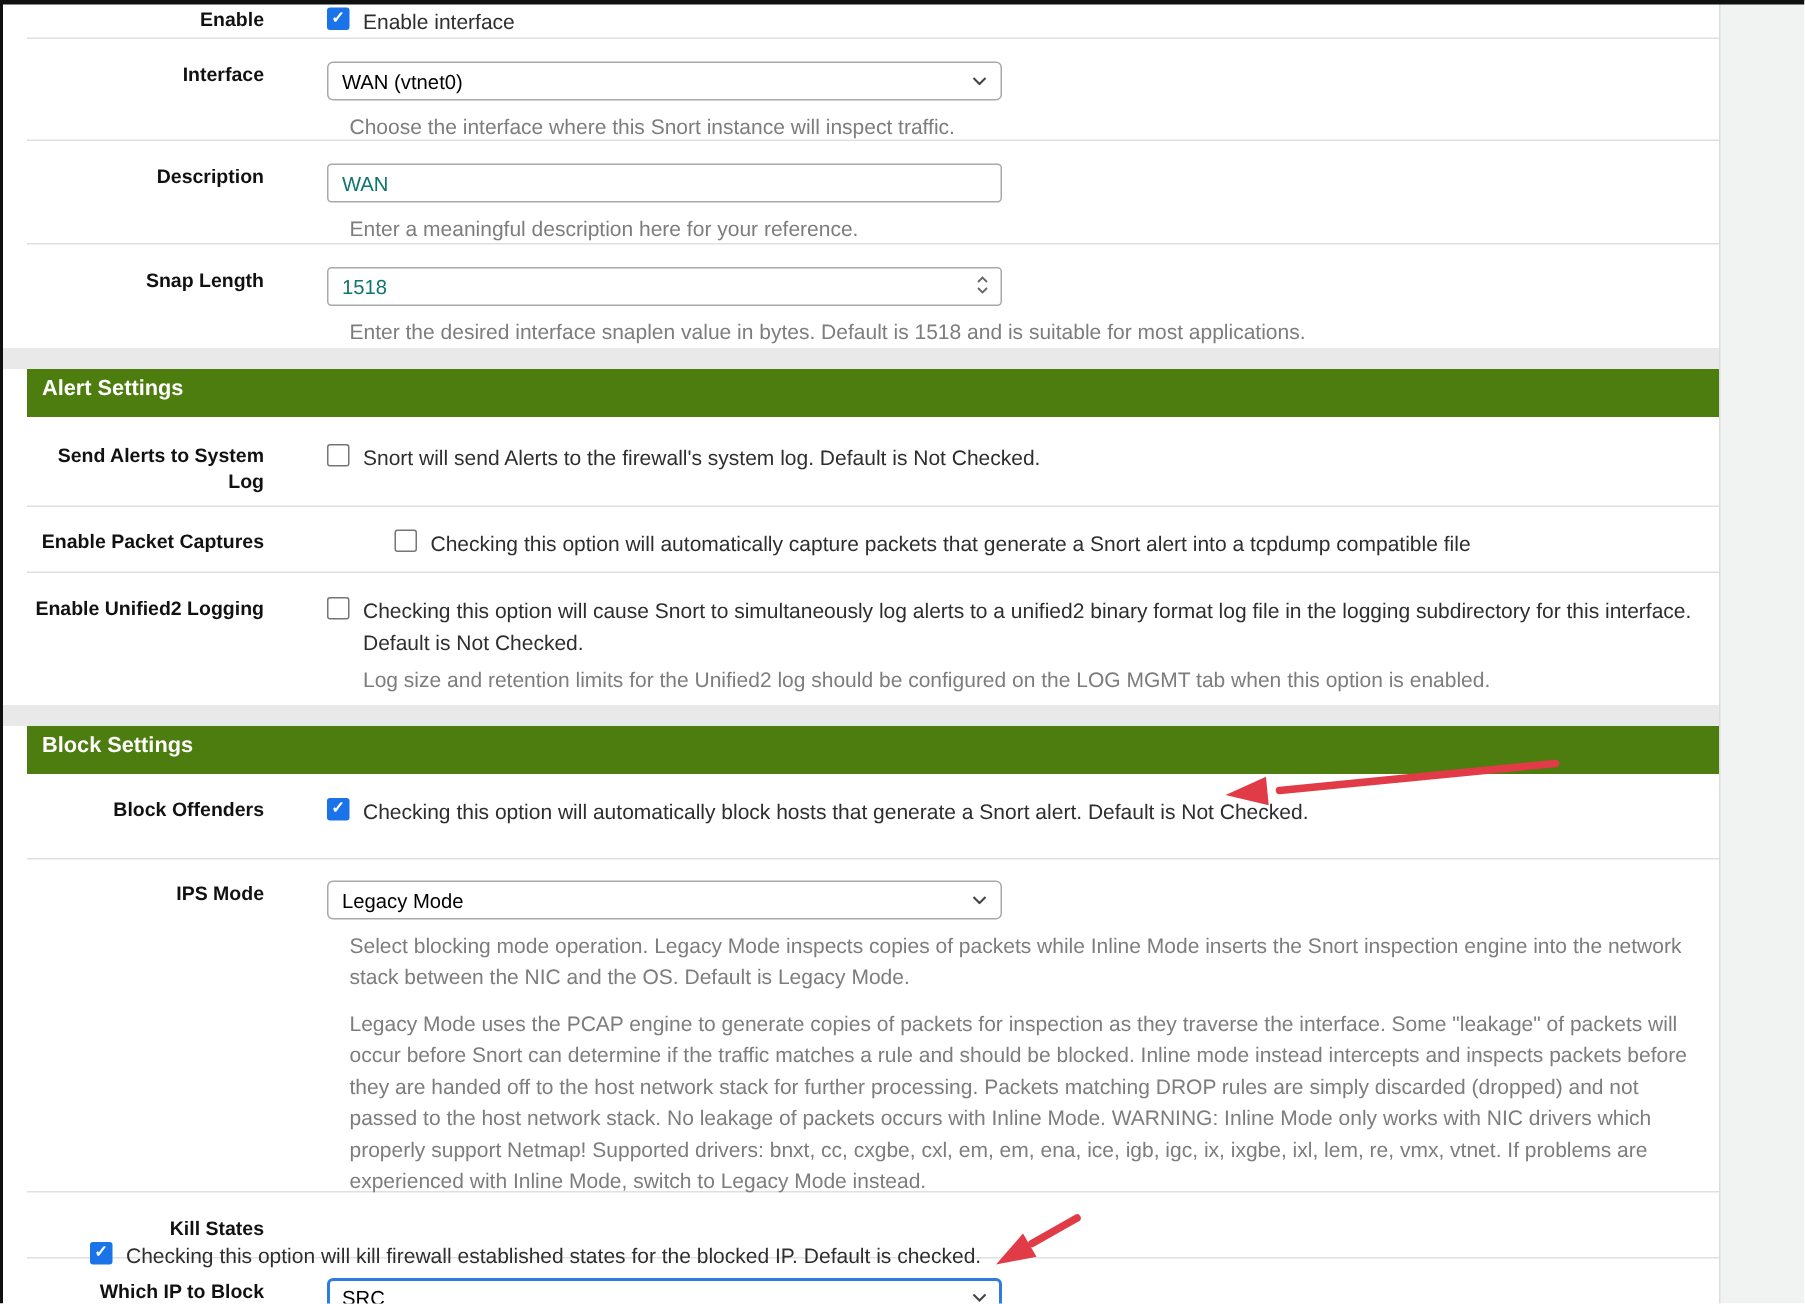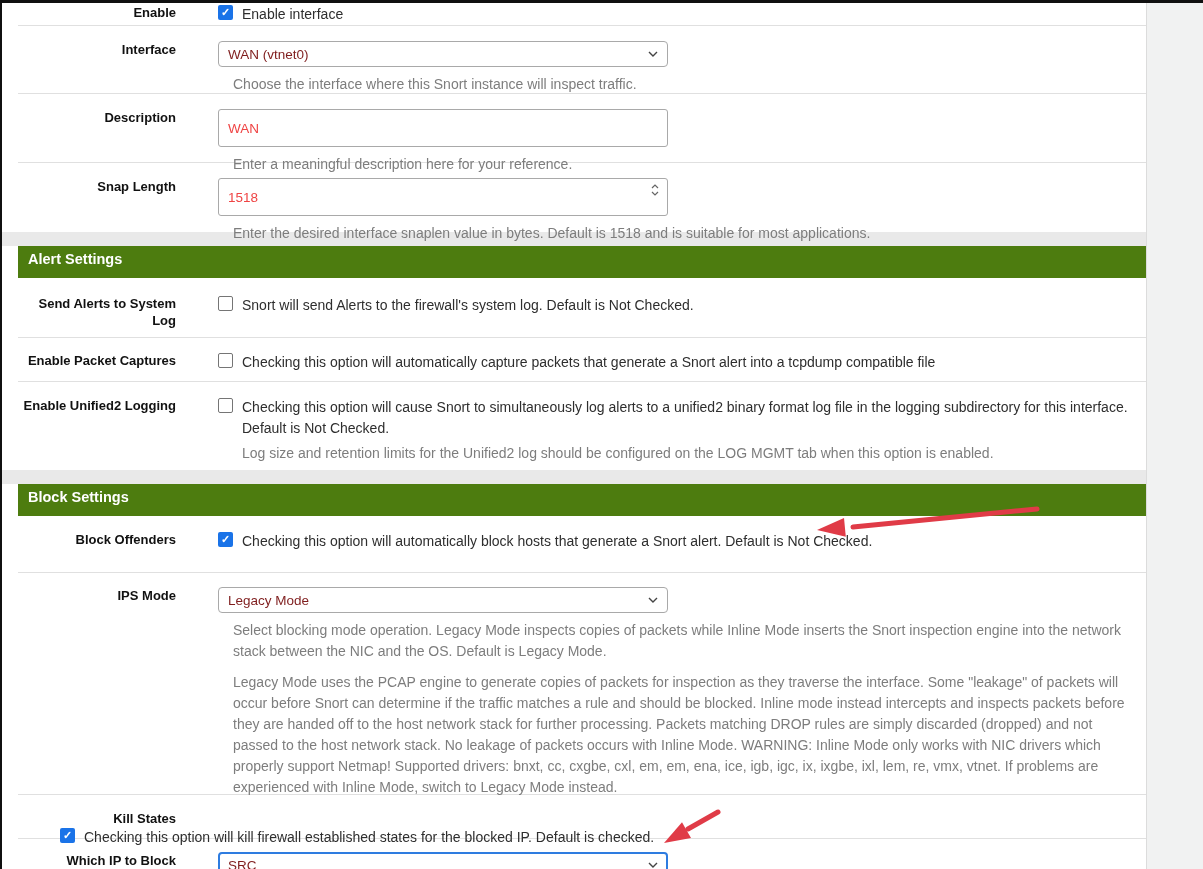--- a/index.html
+++ b/index.html
@@ -37,38 +37,38 @@
   .cb.on  { background:#1a73e8; color:#fff; display:flex; align-items:center; justify-content:center; }
   .cb.on::after { content:"✓"; font-size:11px; font-weight:bold; line-height:1; }
   .cb.off { background:#fff; border:1px solid #757575; }
   .ck-text { margin-left:9px; font-size:14px; color:#2e2e2e; line-height:21px; max-width:935px; }
 
   .help { font-size:14px; color:#7d7d7d; line-height:21px; max-width:935px;margin-left:15px; }
 
   .select-box {
     width:450px; height:26px; background:#fff; border:1px solid #a9a9a9; border-radius:4px;
     display:flex; align-items:center; justify-content:space-between; padding:0 9px;
-    font-size:13.5px; color:#7f1d1d;
+    font-size:13.5px; color:#000000;
   }
   .select-box.focused { border:2px solid #2e7ce0; padding:0 8px; }
   .text-input {
-    width:450px; height:38px; background:#fff; border:1px solid #a9a9a9; border-radius:3px;
-    font-size:13.5px; color:#ef4444; padding:0 9px; font-family:"Liberation Sans", sans-serif;
+    width:450px; height:26px; background:#fff; border:1px solid #a9a9a9; border-radius:3px;
+    font-size:13.5px; color:#0f766e; padding:0 9px; font-family:"Liberation Sans", sans-serif;
   }
   .num-box { position:relative; width:450px; }
   .num-box .text-input { width:450px; }
   .spinner { position:absolute; right:9px; top:6px; display:flex; flex-direction:column; gap:2px; }
 
   
   .r-enable   { padding-top:1px;  height:23px; }
   .r-iface    { padding-top:15px; height:68px; }
   .r-desc     { padding-top:15px; height:69px; }
   .r-snap     { padding-top:15px; height:69px; }
   .r-sendal   { padding-top:17px; height:60px; }
-  .r-pcap     { padding-top:14px; height:44px; }
+  .r-pcap     { padding-top:14px; height:44px;gap:45px; }
   .r-uni2     { padding-top:15px; height:88px; }
   .r-blockoff { padding-top:15px; height:57px; }
   .r-ips      { padding-top:14px; height:222px; }
   .r-kill     { padding-top:15px; height:44px;flex-direction:column; }
   .r-whichip  { padding-top:13px; height:70px; }
   .mt7  { margin-top:7px; }
   .mt10 { margin-top:10px; }
   .mt4  { margin-top:4px; }
 
   .annotation { position:absolute; z-index:40; pointer-events:none; }

